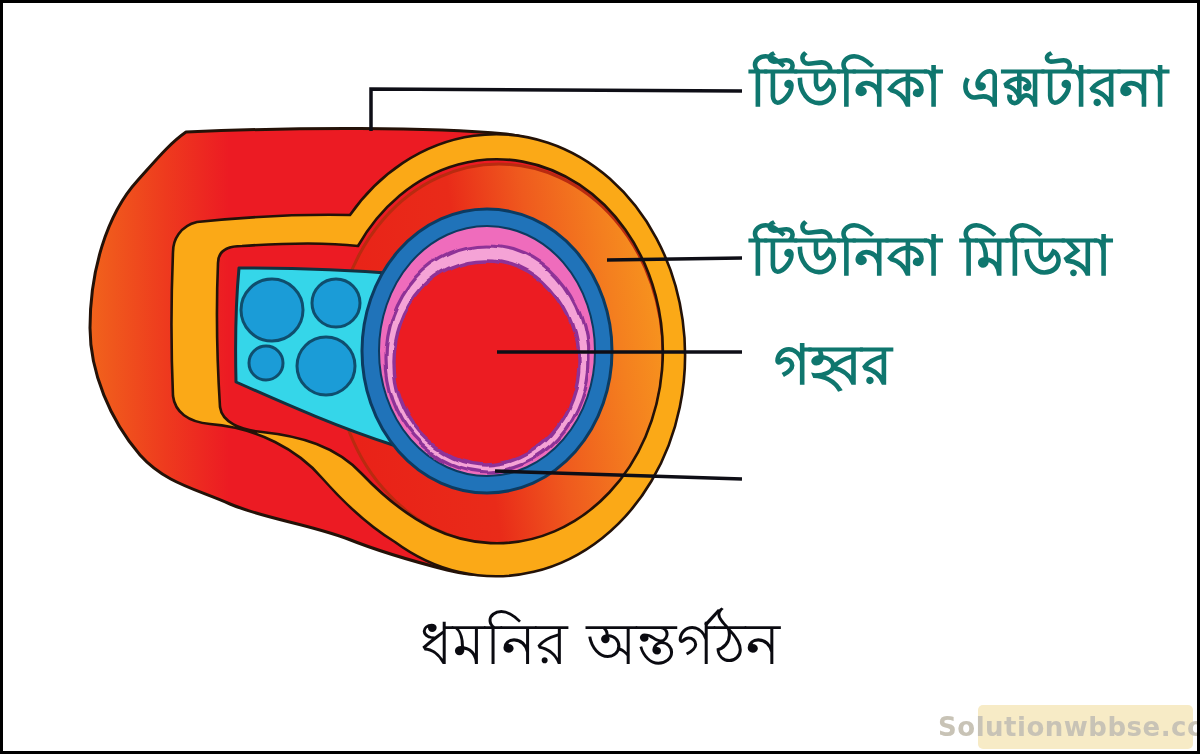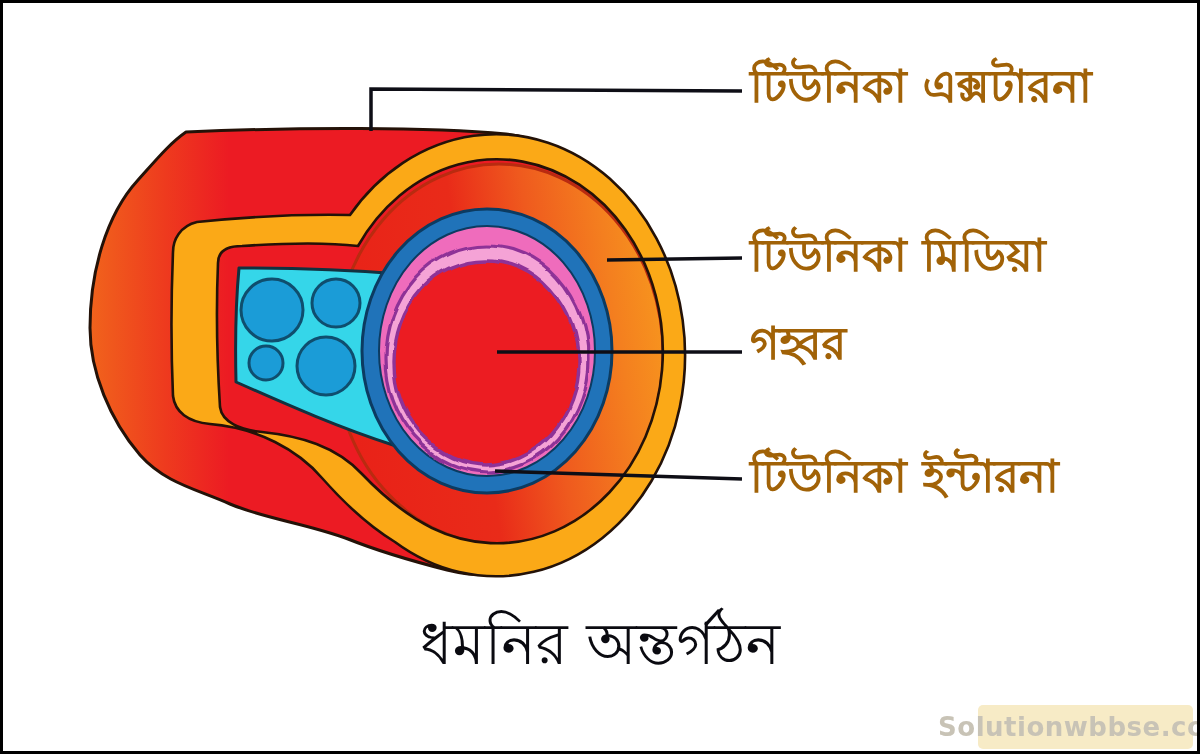--- a/index.html
+++ b/index.html
@@ -3,26 +3,26 @@
 <meta charset="utf-8">
 <style>
   html,body{margin:0;padding:0;background:#888;}
   #stage{
     position:relative;width:1200px;height:754px;background:#ffffff;
     overflow:hidden;font-family:"DejaVu Sans","Liberation Sans",sans-serif;
   }
   #frame{position:absolute;inset:0;border:3px solid #000;pointer-events:none;z-index:30;}
   svg.diagram{position:absolute;left:0;top:0;z-index:5;}
   .label{
-    position:absolute;left:750px;z-index:20;color:#a16207;
-    font-size:45px;line-height:58px;font-weight:700;white-space:nowrap;
+    position:absolute;left:750px;z-index:20;color:#0f766e;
+    font-size:55px;line-height:58px;font-weight:700;white-space:nowrap;
   }
   .label.l1{top:58px;}
   .label.l2{top:227px;}
-  .label.l3{top:315px;}
+  .label.l3{top:336px;margin-left:24px;}
   .label.l4{top:448px;}
   .title{
     position:absolute;left:0;top:608px;width:1200px;text-align:center;z-index:20;
     color:#0a0a10;font-size:58px;line-height:72px;font-weight:500;
   }
   .watermark{
     position:absolute;right:7px;bottom:5px;width:215px;height:44px;z-index:25;
     background:#f7ebc6;border-radius:5px;display:flex;align-items:center;justify-content:center;
     color:#c8c3b6;font-size:26px;font-weight:600;letter-spacing:.5px;
   }
@@ -97,21 +97,20 @@
 
     <path d="M 371 131 L 371 89 L 742 91" fill="none" stroke="#0E0E16" stroke-width="3.5"></path>
     <path d="M 607 260 L 742 258" fill="none" stroke="#0E0E16" stroke-width="3.5"></path>
     <path d="M 497 352 L 742 352" fill="none" stroke="#0E0E16" stroke-width="3.5"></path>
     <path d="M 495 471 L 742 479" fill="none" stroke="#0E0E16" stroke-width="3.5"></path>
   </svg>
 
   <div class="label l1">টিউনিকা এক্সটারনা</div>
   <div class="label l2">টিউনিকা মিডিয়া</div>
   <div class="label l3">গহ্বর</div>
-  <div class="label l4">টিউনিকা ইন্টারনা</div>
 
   <div class="title">ধমনির অন্তর্গঠন</div>
 
   <div class="watermark">
     <span>Solutionwbbse.com</span>
   </div>
 
   <div id="frame"></div>
 </div>
 

